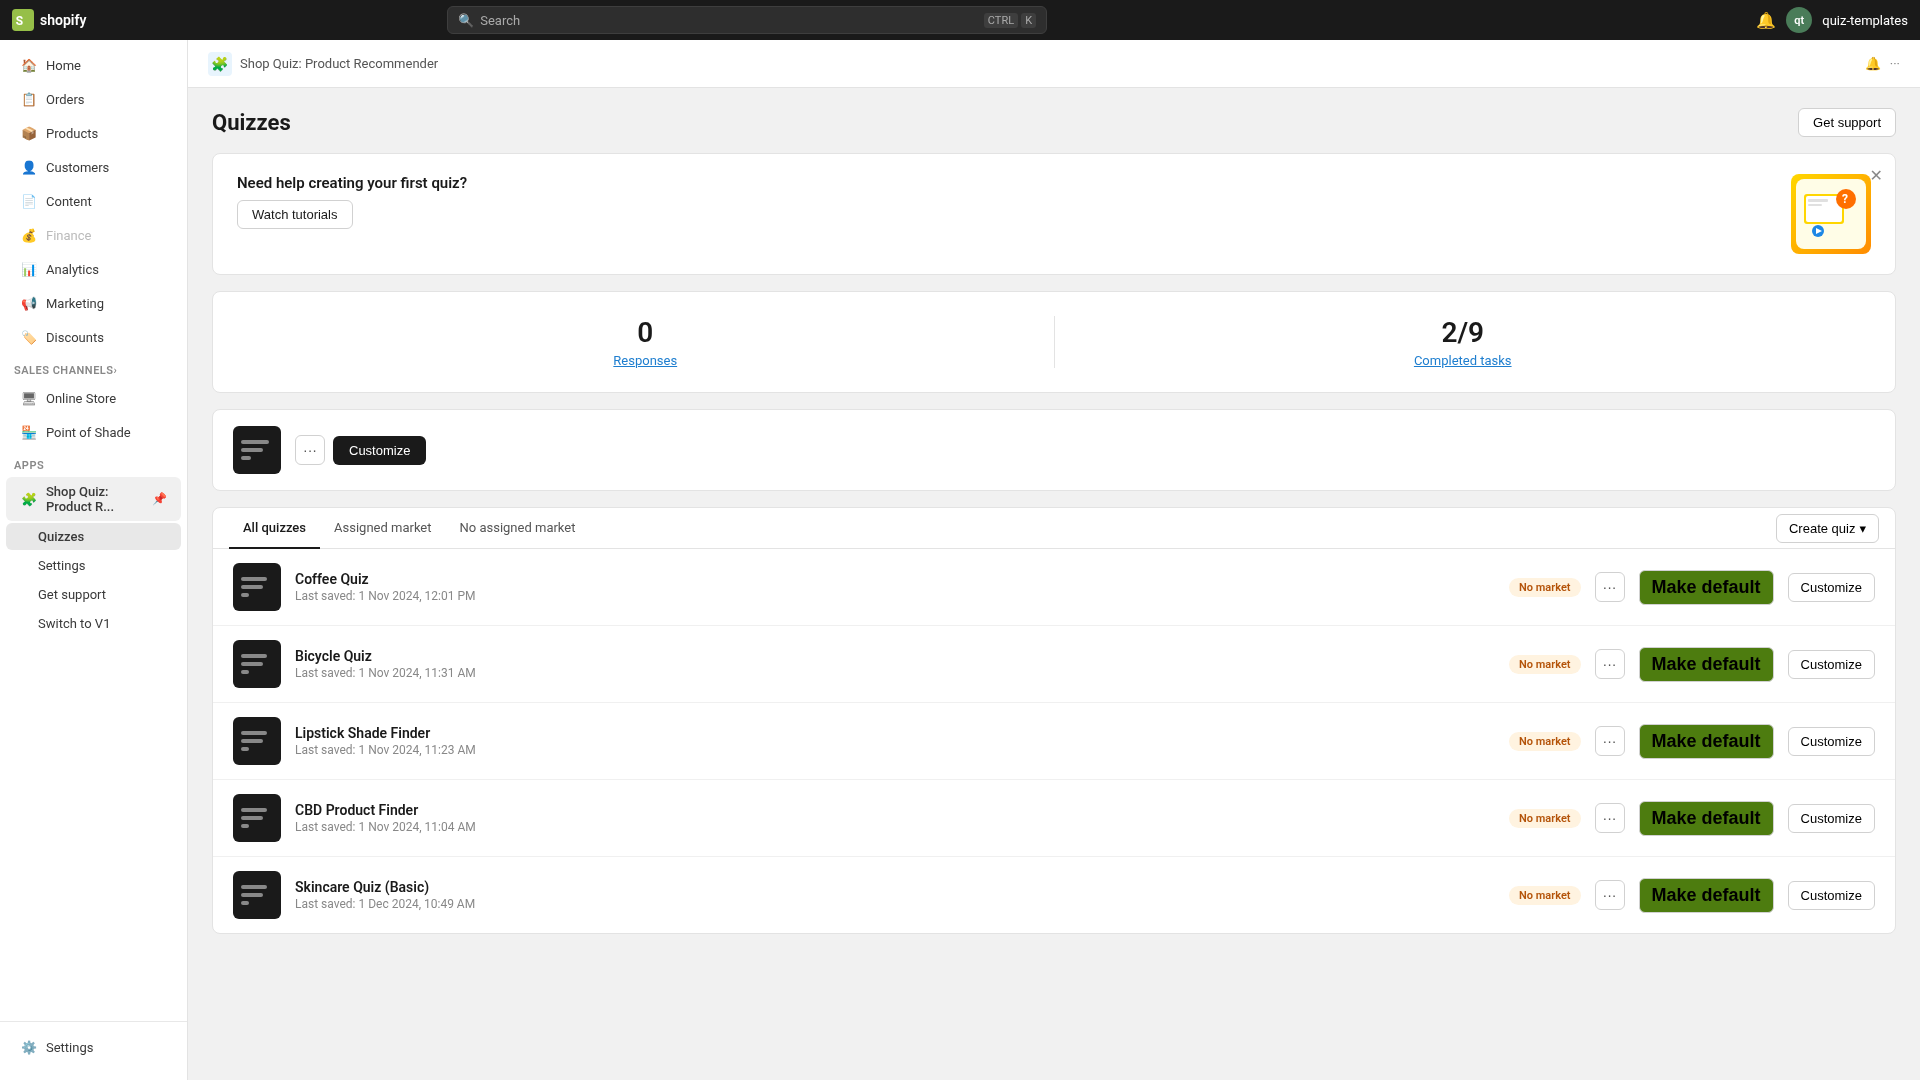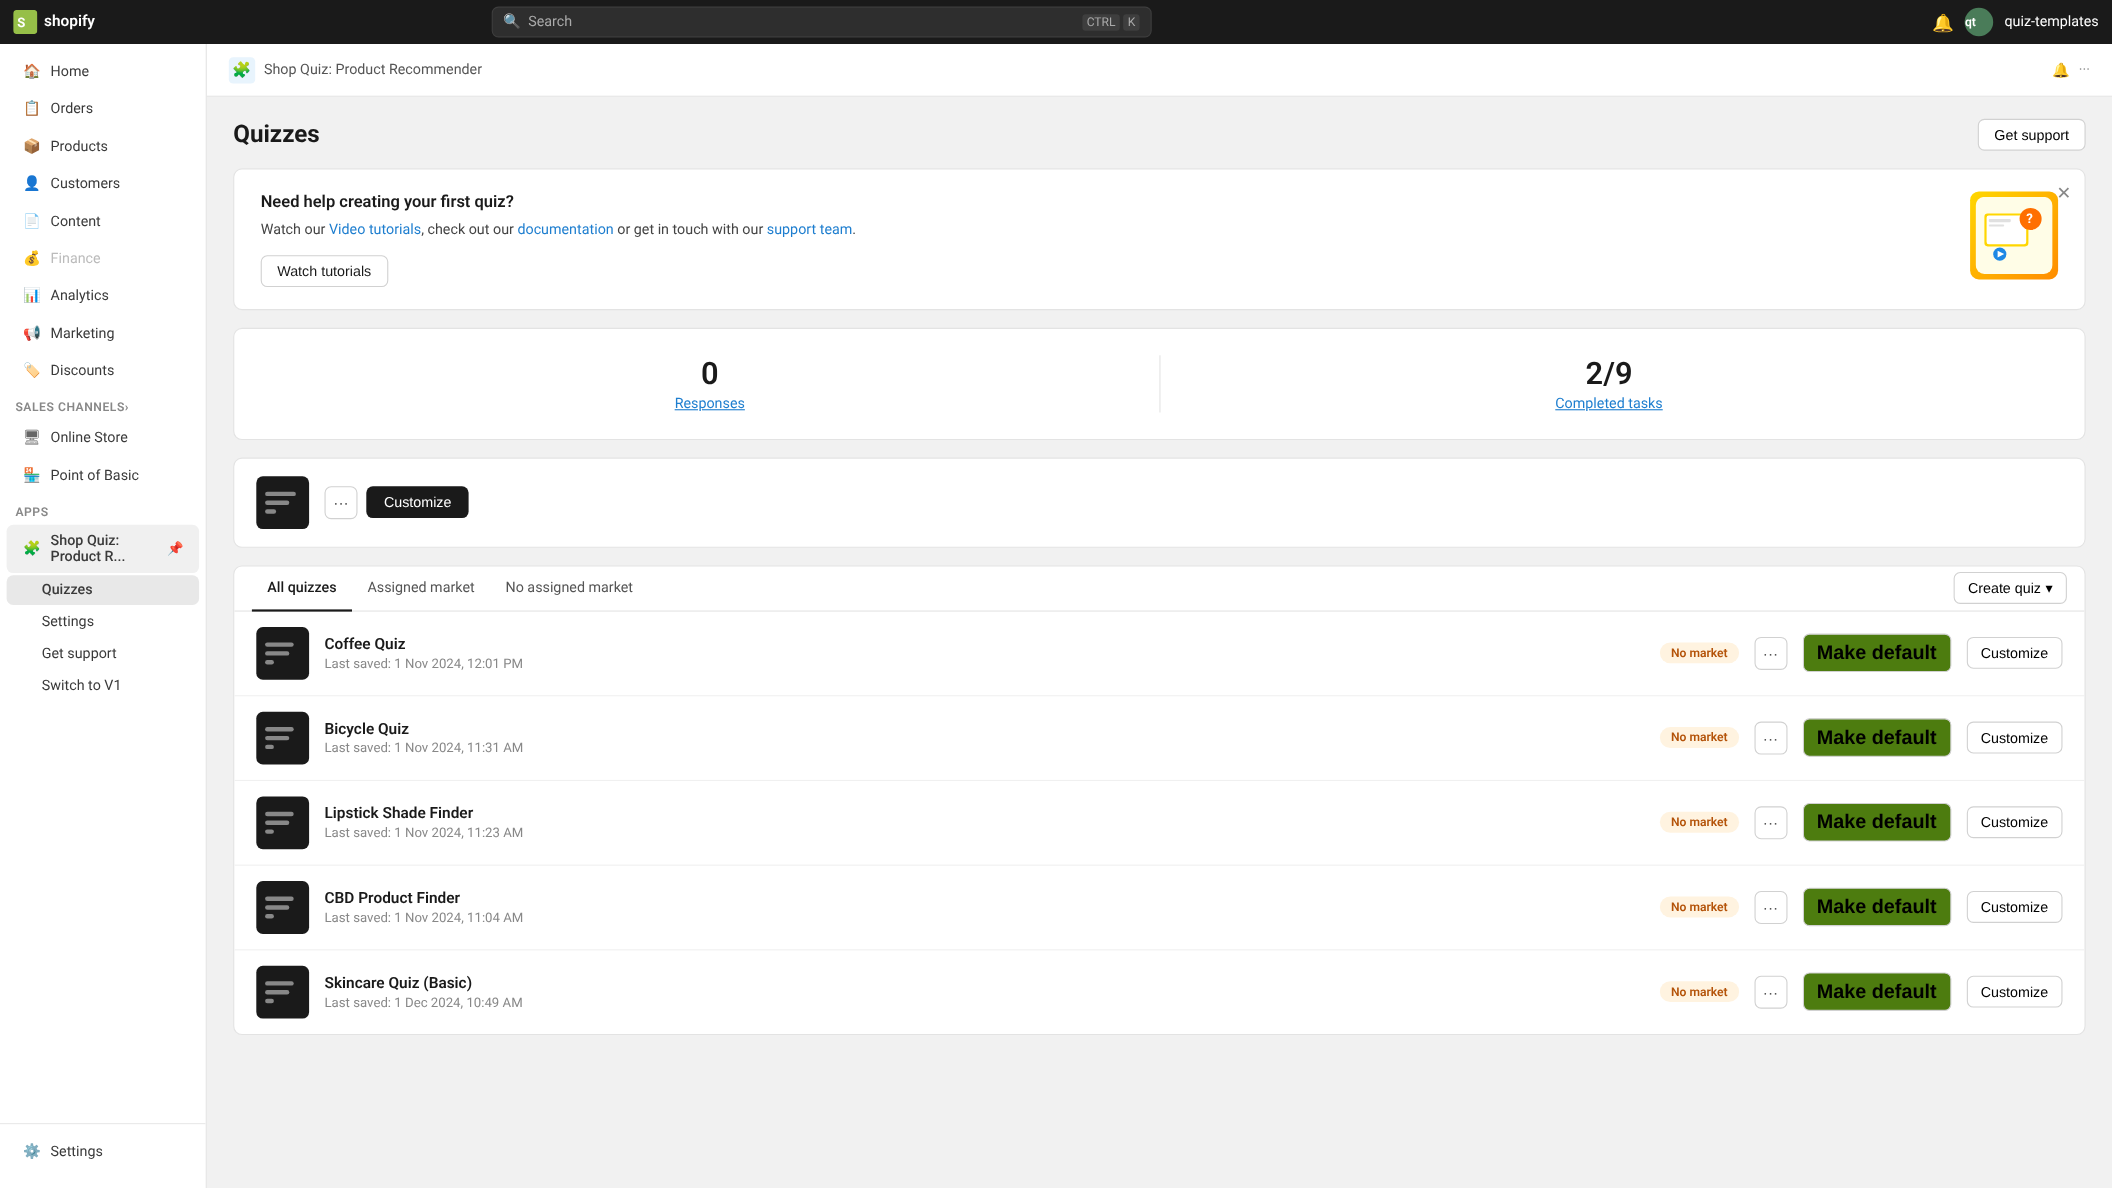--- a/index.html
+++ b/index.html
@@ -32,21 +32,21 @@
       padding: 0 10px;
       gap: 6px;
       color: #aaa;
       font-size: 13px;
     }
     .topnav-right { margin-left: auto; display: flex; align-items: center; gap: 10px; }
     .topnav-avatar {
       background: #4a7c59;
       width: 26px; height: 26px;
       border-radius: 50%;
-      display: flex; align-items: center; 
+      display: flex; align-items: center; justify-content: center;
       color: #fff; font-size: 11px; font-weight: 600;
     }
     .topnav-username { color: #fff; font-size: 13px; }
     .topnav-bell { color: #ccc; font-size: 16px; cursor: pointer; }
     .search-kbd {
       margin-left: auto;
       display: flex; gap: 3px;
     }
     .kbd-badge {
       background: #3e3e3e;
@@ -433,21 +433,21 @@
     <div class="sidebar-section-label">
       <span>Sales channels</span>
       <span class="chevron">›</span>
     </div>
     <div class="sidebar-item">
       <span class="sidebar-item-icon">🖥</span>
       <span class="sidebar-item-label">Online Store</span>
     </div>
     <div class="sidebar-item">
       <span class="sidebar-item-icon">🏪</span>
-      <span class="sidebar-item-label">Point of Basic</span>
+      <span class="sidebar-item-label">Point of Shade</span>
     </div>
 
     <div class="sidebar-section-label">
       <span>Apps</span>
     </div>
     <div class="sidebar-item active">
       <span class="sidebar-item-icon">🧩</span>
       <span class="sidebar-item-label">Shop Quiz: Product R...</span>
       <span style="color:#bbb; font-size:12px;">📌</span>
     </div>
@@ -489,23 +489,20 @@
     <div class="main-content">
 
       <div class="page-header">
         <h1 class="page-title">Quizzes</h1>
         <button class="get-support-btn">Get support</button>
       </div>
 
       <div class="help-banner">
         <div class="help-banner-content">
           <div class="help-banner-title">Need help creating your first quiz?</div>
-          <div class="help-banner-text">
-            <span>Watch our </span><a href="#">Video tutorials</a><span>, check out our </span><a href="#">documentation</a><span> or get in touch with our </span><a href="#">support team</a><span>.</span>
-          </div>
           <button class="btn-outline">Watch tutorials</button>
         </div>
         <div class="help-banner-img">
           <svg width="70" height="70" viewBox="0 0 70 70">
             <rect width="70" height="70" rx="8" fill="#fffde7"></rect>
             <rect x="8" y="15" width="40" height="30" rx="3" fill="#ffd600"></rect>
             <rect x="10" y="17" width="36" height="26" rx="2" fill="#fff"></rect>
             <rect x="12" y="20" width="20" height="3" rx="1" fill="#e0e0e0"></rect>
             <rect x="12" y="25" width="14" height="2" rx="1" fill="#e0e0e0"></rect>
             <circle cx="50" cy="20" r="10" fill="#ff6f00"></circle>

